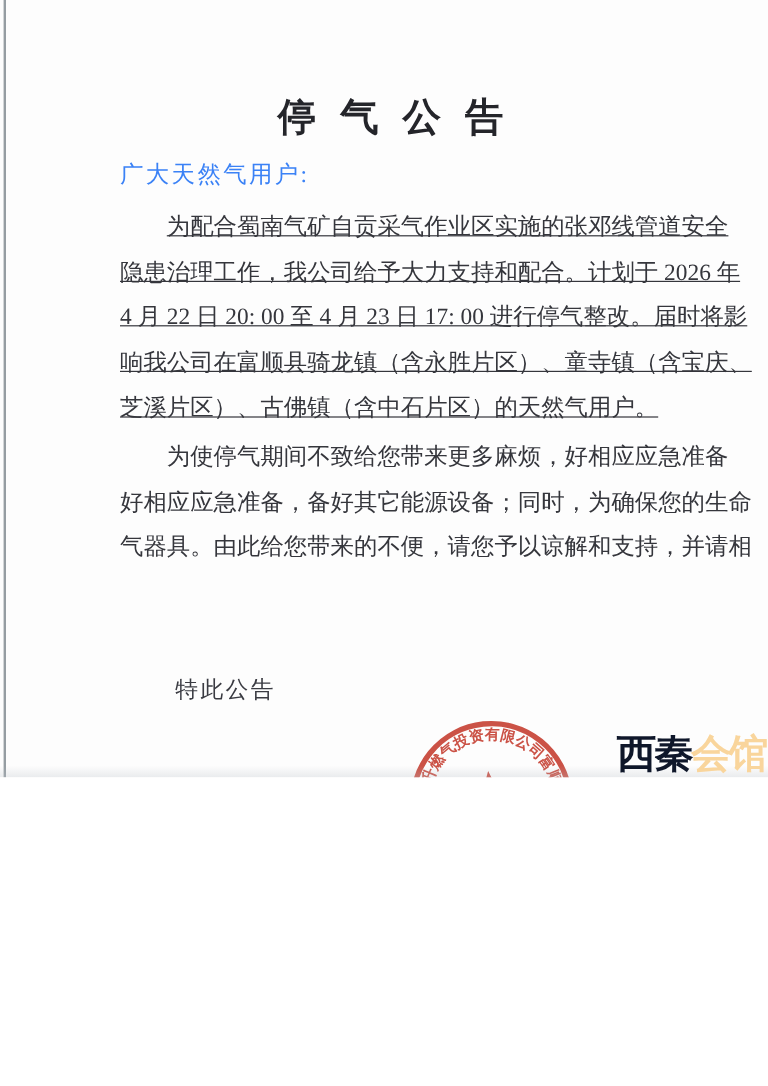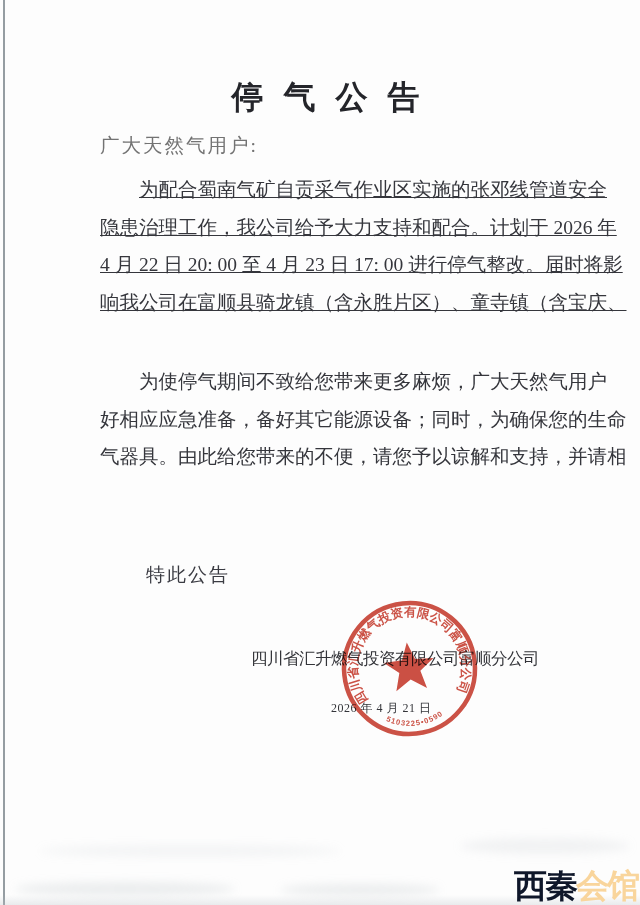--- a/index.html
+++ b/index.html
@@ -1,28 +1,28 @@
 <!DOCTYPE html>
 <html><head>
 <meta charset="utf-8">
 <style>
   html,body{margin:0;padding:0;background:#ffffff;}
   .page{
-    position:relative;width:640px;height:905px;overflow:hidden;
+    position:relative;width:640px;height:648px;overflow:hidden;
     background:#fdfdfd;
     font-family:"Liberation Serif","DejaVu Serif",serif;
     color:#35363c;
   }
   .scan-edge-line{position:absolute;left:3px;top:0;width:2px;height:100%;background:#828c92;opacity:.85;}
   .doc-title{
     position:absolute;top:76px;left:100px;width:457px;height:42px;
     text-align:center;font-size:32px;font-weight:bold;color:#24252a;
     letter-spacing:6px;line-height:42px;
   }
-  .salutation{position:absolute;top:132px;left:100px;font-size:19.5px;color:#737373;letter-spacing:2px;}
+  .salutation{position:absolute;top:132px;left:100px;font-size:19.5px;color:#3b82f6;letter-spacing:2px;}
   .para{position:absolute;left:100px;width:457px;font-size:19.5px;color:#35363c;}
   .para1{top:171px;text-decoration:underline;}
   .para2{top:363px;}
   .line{height:37.7px;line-height:37.7px;text-align:justify;text-align-last:justify;white-space:nowrap;}
   .line.first{padding-left:39px;}
   .line.last{text-align-last:left;white-space:normal;}
   .closing{position:absolute;top:562px;left:146px;font-size:19px;letter-spacing:2px;color:#3a3b42;}
   .sig-company{position:absolute;top:648px;left:251px;width:310px;font-size:16.5px;letter-spacing:-0.5px;color:#333439;white-space:nowrap;}
   .sig-date{position:absolute;top:700px;left:331px;font-size:12px;color:#333439;letter-spacing:0.5px;white-space:nowrap;}
   .seal{
@@ -52,24 +52,25 @@
 
   <div class="doc-title">停 气 公 告</div>
 
   <div class="salutation">广大天然气用户:</div>
 
   <div class="para para1">
     <div class="line first">为配合蜀南气矿自贡采气作业区实施的张邓线管道安全</div>
     <div class="line">隐患治理工作，我公司给予大力支持和配合。计划于 2026 年</div>
     <div class="line">4 月 22 日 20: 00 至 4 月 23 日 17: 00 进行停气整改。届时将影</div>
     <div class="line">响我公司在富顺县骑龙镇（含永胜片区）、童寺镇（含宝庆、</div>
+    <div class="line last">芝溪片区）、古佛镇（含中石片区）的天然气用户。</div>
   </div>
 
   <div class="para para2">
-    <div class="line first">为使停气期间不致给您带来更多麻烦，广大天然气用户</div>
+    <div class="line first">为使停气期间不致给您带来更多麻烦，好相应应急准备</div>
     <div class="line">好相应应急准备，备好其它能源设备；同时，为确保您的生命</div>
     <div class="line">气器具。由此给您带来的不便，请您予以谅解和支持，并请相</div>
   </div>
 
   <div class="closing">特此公告</div>
 
   <div class="sig-company">四川省汇升燃气投资有限公司富顺分公司</div>
   <div class="sig-date">2026 年 4 月 21 日</div>
 
   <svg class="seal" viewBox="0 0 140 140">

